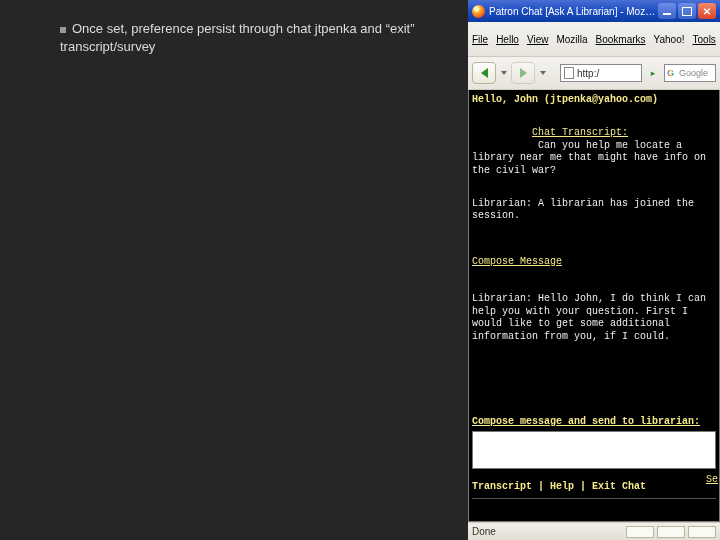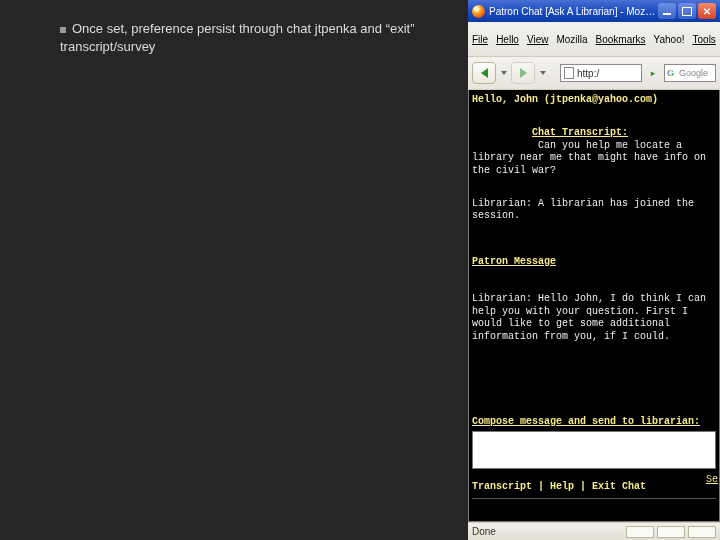--- a/index.html
+++ b/index.html
@@ -46,21 +46,21 @@
   .gicon::before { content:"G"; font-size:9px; font-weight:bold;
     background: linear-gradient(90deg,#4285F4 0 25%,#EA4335 25% 50%,#FBBC05 50% 75%,#34A853 75% 100%);
     -webkit-background-clip:text; background-clip:text; color:transparent; }
 
   
   .chatbody { flex:1; background:#000; border:1px solid #7a7a7a; border-top:0; display:flex; flex-direction:column; position:relative; }
   .chatscroll { position:absolute; left:3px; right:3px; top:4px; bottom:134px; overflow:hidden; }
   .mono { font-family: "Courier New", monospace; font-size:10px; line-height:1.25; white-space:pre-wrap; }
   .yel { color:#f6e98a; font-weight:bold; }
   .wht { color:#eeeeee; }
-  .hdr { color:#f6e98a; font-weight:bold; text-decoration:underline; }
+  .hdr { color:#f6e98a; font-weight:normal; text-decoration:underline; }
   .block { margin-bottom:8px; }
 
   
   .compose { position:absolute; left:3px; right:3px; bottom:52px; }
   .compose-label { color:#f6e98a; font-family:"Courier New",monospace; font-size:10px; font-weight:bold; margin-bottom:4px; text-decoration:underline; }
   .textarea { width:100%; height:38px; background:#fff; border:1px solid #777; }
   .sendbit { position:absolute; right:-2px; bottom:-16px; color:#f6e98a; font-family:"Courier New",monospace; font-size:10px; text-decoration:underline; cursor:pointer;}
 
   
   .footlinks { position:absolute; left:3px; right:3px; bottom:22px; color:#f6e98a; font-family:"Courier New",monospace; font-size:10px; font-weight:bold; }
@@ -128,21 +128,21 @@
         <div class="mono yel block">Hello, John (jtpenka@yahoo.com)</div>
 
         <div class="mono block">
           <span class="hdr">Chat Transcript:</span>
           <span class="wht"> </span><span class="wht">Can you help me locate a library near me that might have info on the civil war?</span>
         </div>
 
         <div class="mono wht block">Librarian: A librarian has joined the session.</div>
 
         <div class="mono block">
-          <div class="hdr">Patron Message</div>
+          <div class="hdr">Compose Message</div>
           <div class="wht">Librarian: Hello John, I do think I can help you with your question. First I would like to get some additional information from you, if I could.</div>
         </div>
       </div>
 
       <div class="compose">
         <div class="compose-label">Compose message and send to librarian:</div>
         <div class="textarea"></div>
         <div class="sendbit">Se</div>
       </div>
 

